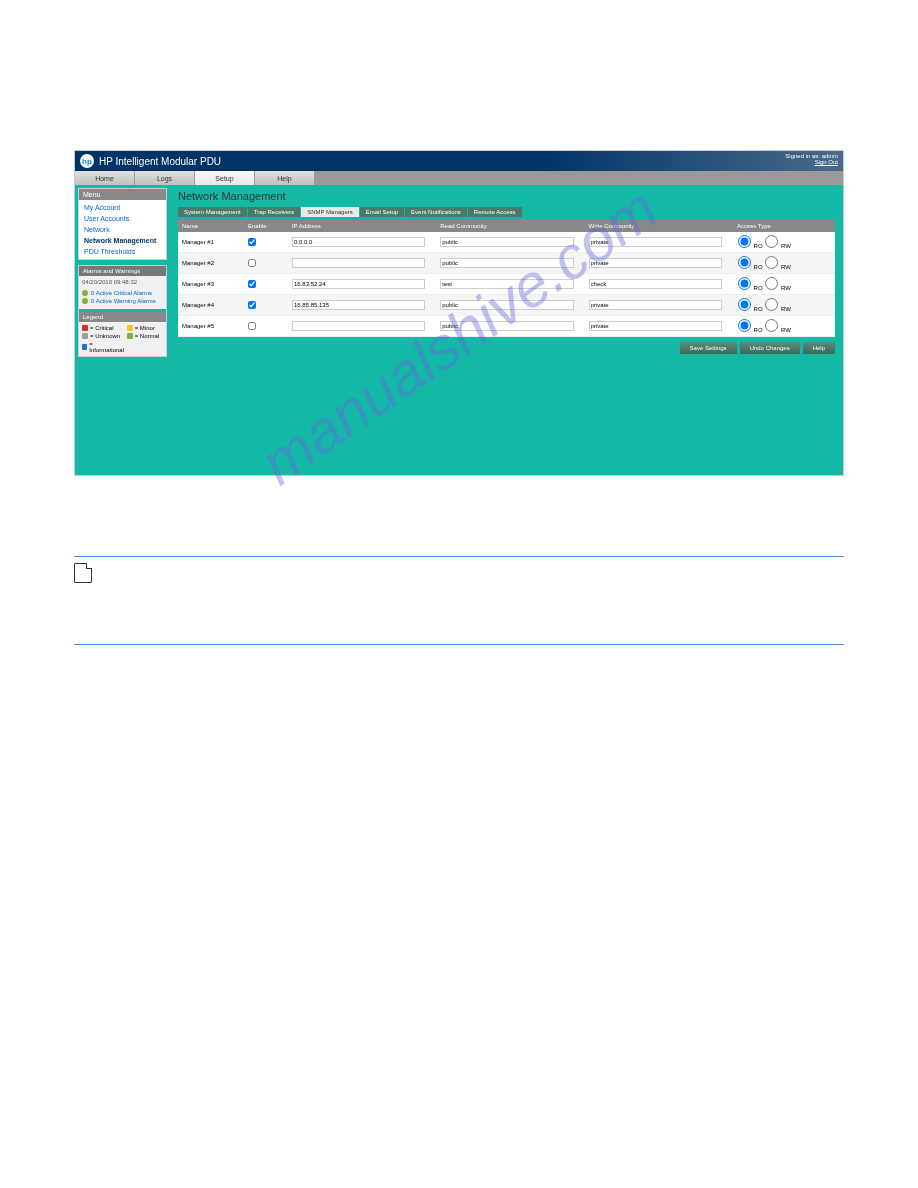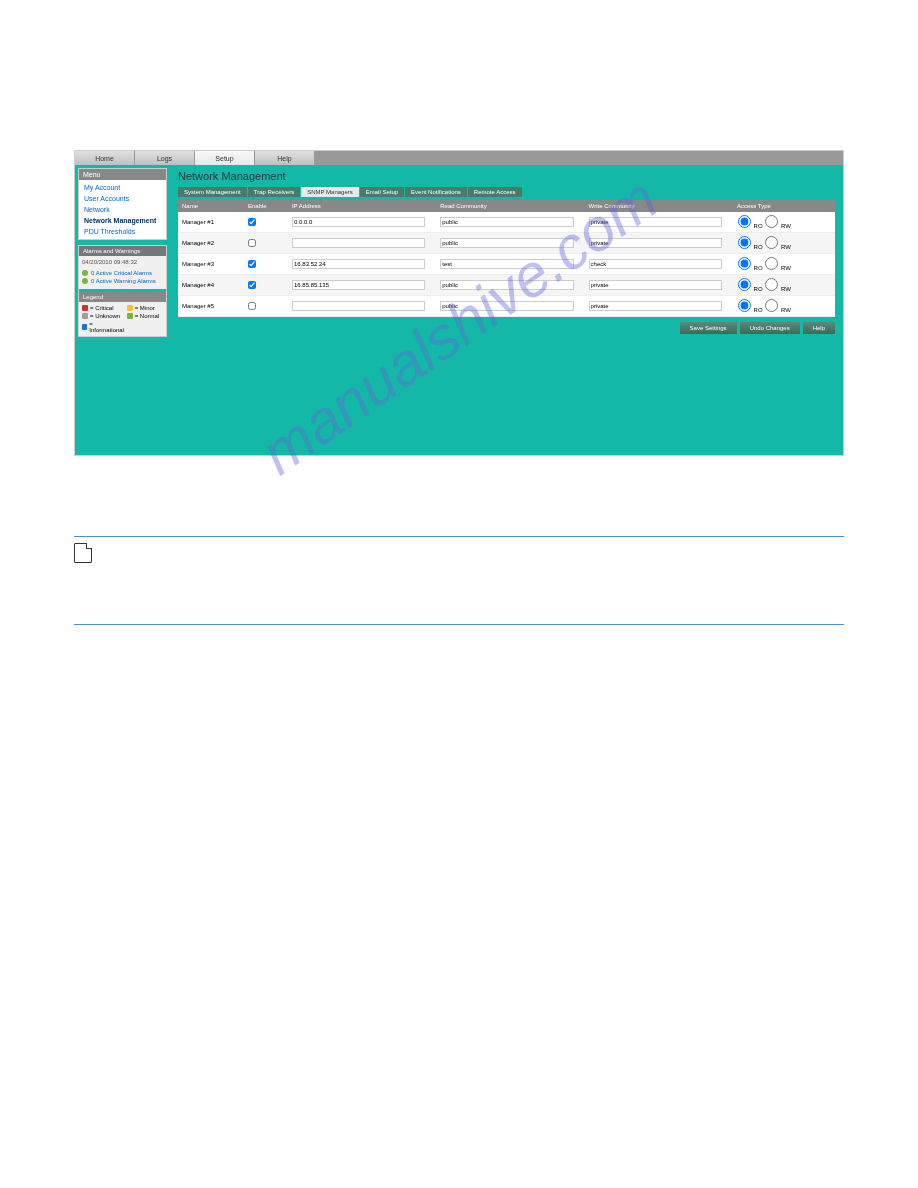--- a/index.html
+++ b/index.html
@@ -58,20 +58,28 @@
 .blue-line { border: none; border-top: 1px solid #4a90d9; margin: 6px 0; }
 .note-icon { display: inline-block; width: 18px; height: 20px; border: 1.5px solid #333; border-radius: 1px; position: relative; vertical-align: top; }
 .note-icon::before { content: ""; position: absolute; right: -1px; top: -1px; width: 5px; height: 5px; background: #fff; border-left: 1.5px solid #333; border-bottom: 1.5px solid #333; }
 </style>
 </head>
 <body>
 
 <div class="watermark">manualshive.com</div>
 
 <div class="app-container">
+  <div class="header-bar">
+    <span class="hp-logo">hp</span>
+    <span class="header-title">HP Intelligent Modular PDU</span>
+    <div class="header-right">
+      <div>Signed in as: admin</div>
+      <a href="#">Sign Out</a>
+    </div>
+  </div>
 
   <div class="tab-bar" id="tab-bar">
       <div class="tab-item">Home</div>
       <div class="tab-item">Logs</div>
       <div class="tab-item active">Setup</div>
       <div class="tab-item">Help</div>
     </div>
 
   <div class="main-content">
     <div class="left-panel">

